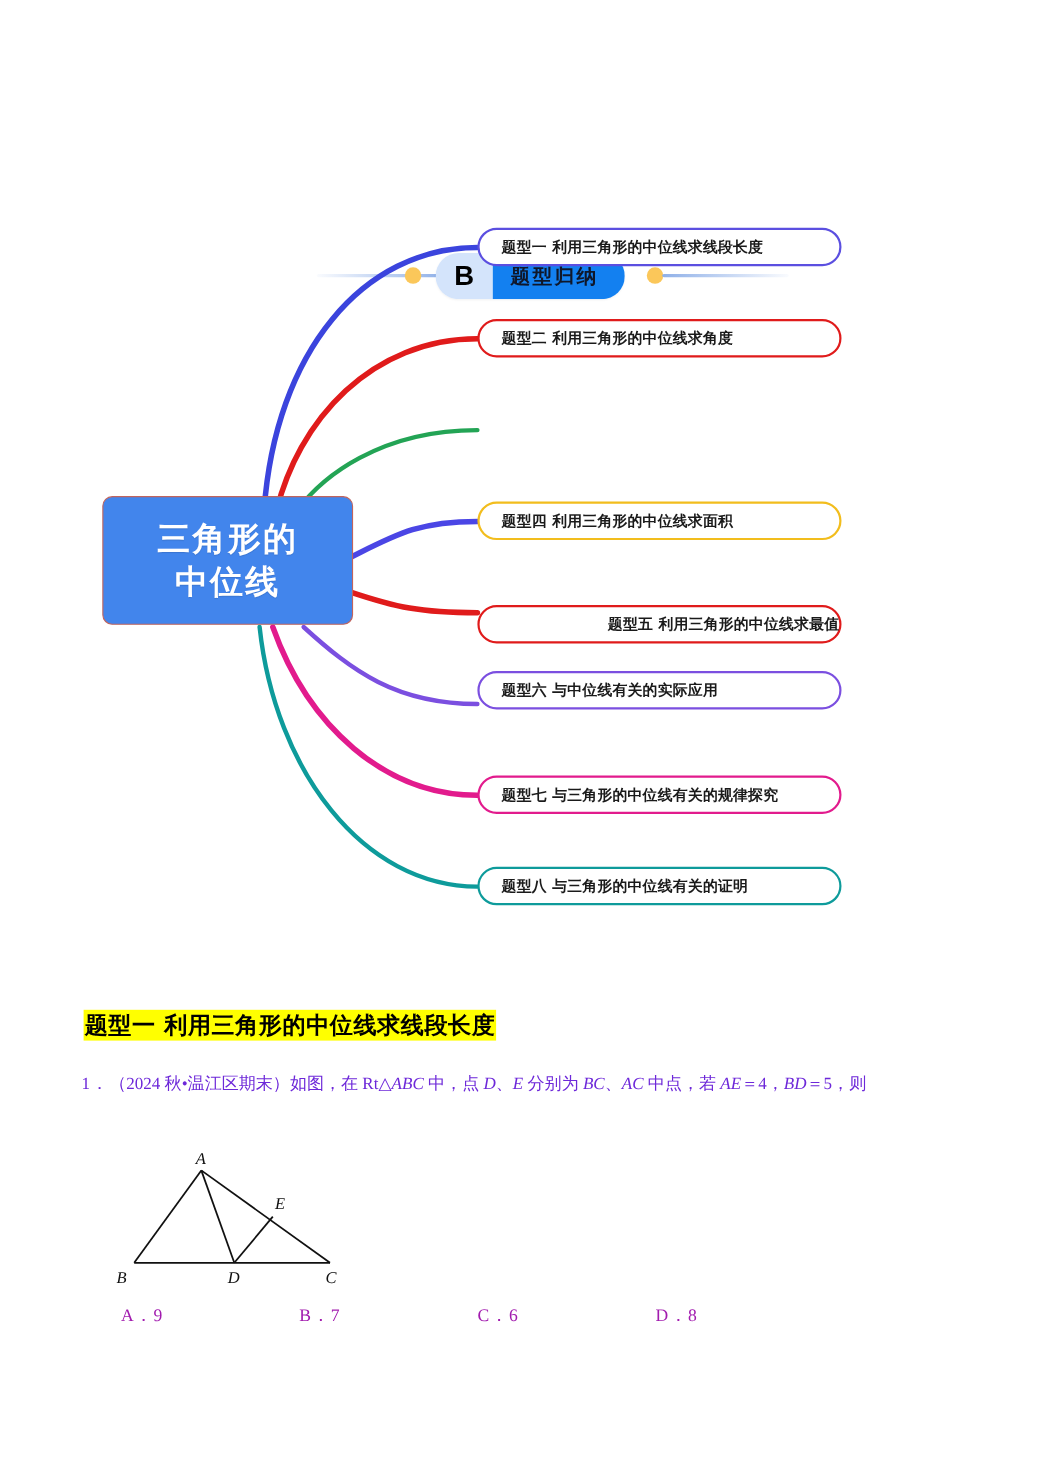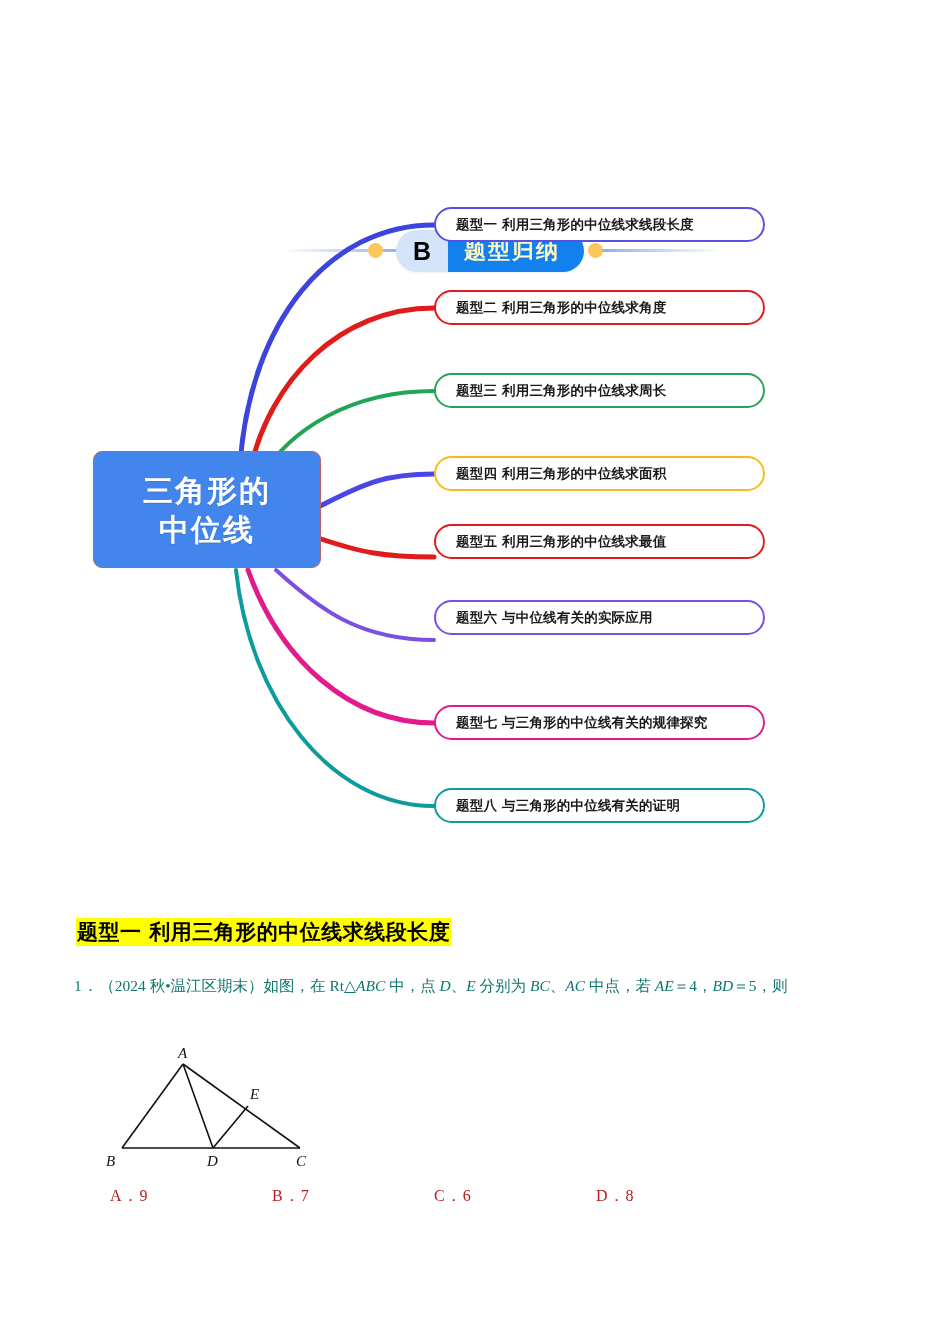--- a/index.html
+++ b/index.html
@@ -63,28 +63,28 @@
     display: flex;
     align-items: center;
     justify-content: center;
     font-family: "Liberation Sans", sans-serif;
     font-weight: bold;
     font-size: 25px;
     letter-spacing: 0px;
   }
   #banner-title {
     background: #1380f0;
-    color: #fef9c3;
+    color: #0f172a;
     padding: 0 24px 0 16px;
     display: flex;
     align-items: center;
     justify-content: center;
     font-family: "DejaVu Sans", "Liberation Sans", sans-serif;
     font-weight: bold;
-    font-size: 22px;
+    font-size: 18px;
     letter-spacing: 2px;
   }
 
   
   #mindmap {
     position: absolute;
     left: 0; top: 180px;
     width: 950px; height: 670px;
   }
   #mindmap-svg {
@@ -153,21 +153,21 @@
     padding: 2px 1px;
   }
 
   
   #question {
     position: absolute;
     left: 74px; top: 970px;
     width: 846px;
     font-family: "Liberation Serif", "DejaVu Serif", serif;
     font-size: 15.5px;
-    color: #0f766e;
+    color: #6d28d9;
     line-height: 2.05;
   }
   #question-line1 { white-space: nowrap; }
   #question-line2 { padding-left: 30px; }
   .q-num { letter-spacing: 1px; }
   .ital { font-style: italic; }
 
   
   #figure {
     position: absolute;
@@ -176,21 +176,21 @@
   }
 
   
   #options {
     position: absolute;
     left: 110px; top: 1186px;
     width: 700px;
     display: flex;
     font-family: "Liberation Serif", "DejaVu Serif", serif;
     font-size: 16px;
-    color: #b91c1c;
+    color: #a21caf;
   }
   .option { width: 162px; }
   .option-letter { letter-spacing: 1px; }
 </style>
 </head>
 <body>
 
 <div id="banner-area">
   <div id="banner-line-left"></div>
   <div id="banner-dot-left" style="background: rgb(251, 199, 90);"></div>
@@ -228,30 +228,27 @@
     <div class="central-line">三角形的</div>
     <div class="central-line">中位线</div>
   </div>
 
   <div class="topic-box" id="box-0" style="top:27px;  border-color:#5b4fe0;">
     <span class="topic-label">题型一 利用三角形的中位线求线段长度</span>
   </div>
   <div class="topic-box" id="box-1" style="top:110px; border-color:#e01b1b;text-align:center;">
     <span class="topic-label">题型二 利用三角形的中位线求角度</span>
   </div>
-  <div class="topic-box" id="box-2" style="top:193px; border-color:#23a455;">
-    <span class="topic-label">题型三 利用三角形的中位线求周长</span>
-  </div>
   <div class="topic-box" id="box-3" style="top:276px; border-color:#f2bd1d;">
     <span class="topic-label">题型四 利用三角形的中位线求面积</span>
   </div>
-  <div class="topic-box" id="box-4" style="top:344px; border-color:#e01b1b;">
+  <div class="topic-box" id="box-4" style="top:370px; border-color:#e01b1b;justify-content:flex-end;">
     <span class="topic-label">题型五  利用三角形的中位线求最值</span>
   </div>
-  <div class="topic-box" id="box-5" style="top:420px; border-color:#7b4fe0;">
+  <div class="topic-box" id="box-5" style="top:430px; border-color:#7b4fe0;">
     <span class="topic-label">题型六  与中位线有关的实际应用</span>
   </div>
   <div class="topic-box" id="box-7" style="top:608px; border-color:#0e9b9b;">
     <span class="topic-label">题型八  与三角形的中位线有关的证明</span>
   </div>
   <div class="topic-box" id="box-6" style="top:525px; border-color:#e21b8d;">
     <span class="topic-label">题型七  与三角形的中位线有关的规律探究</span>
   </div>
 </div>
 

